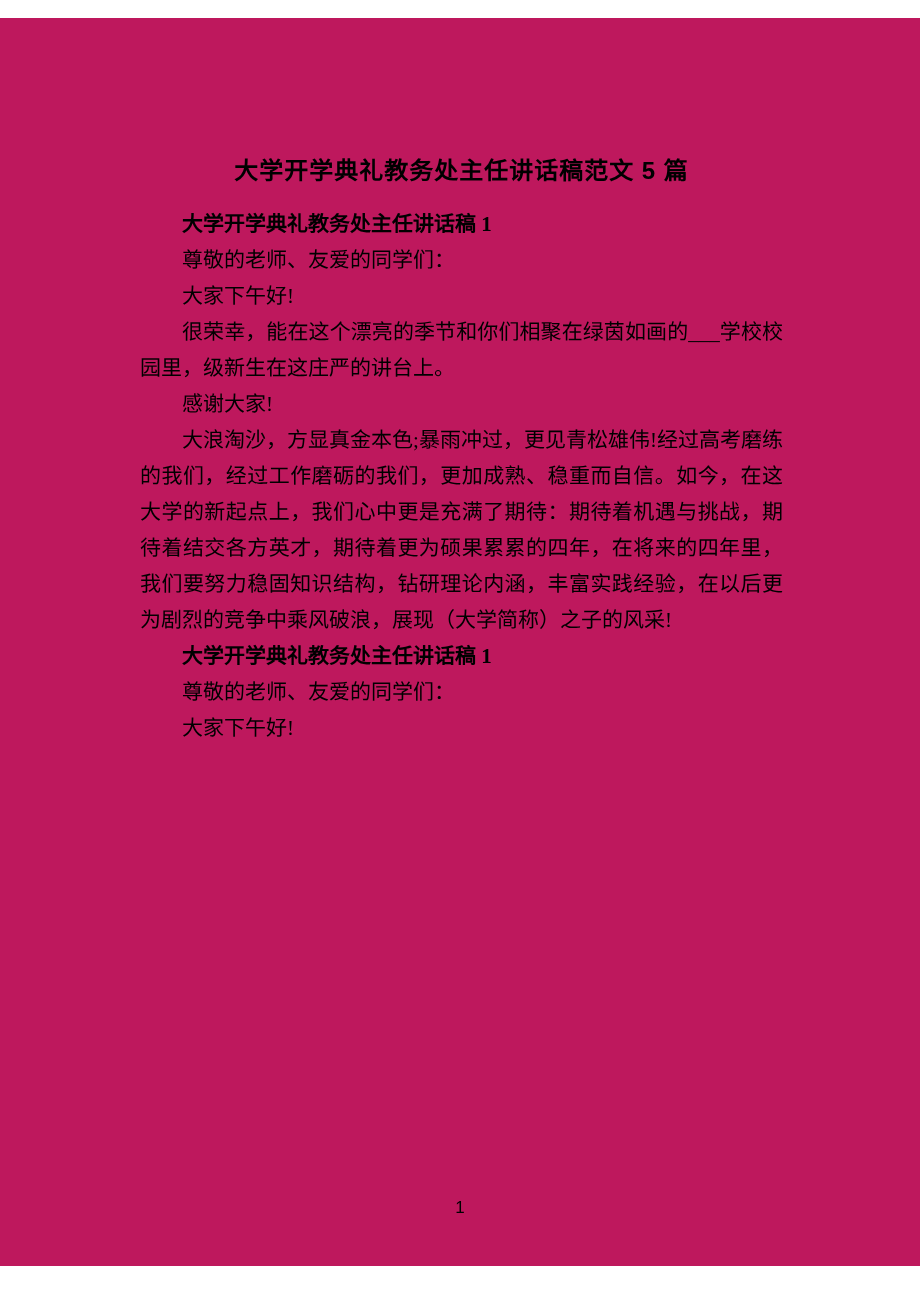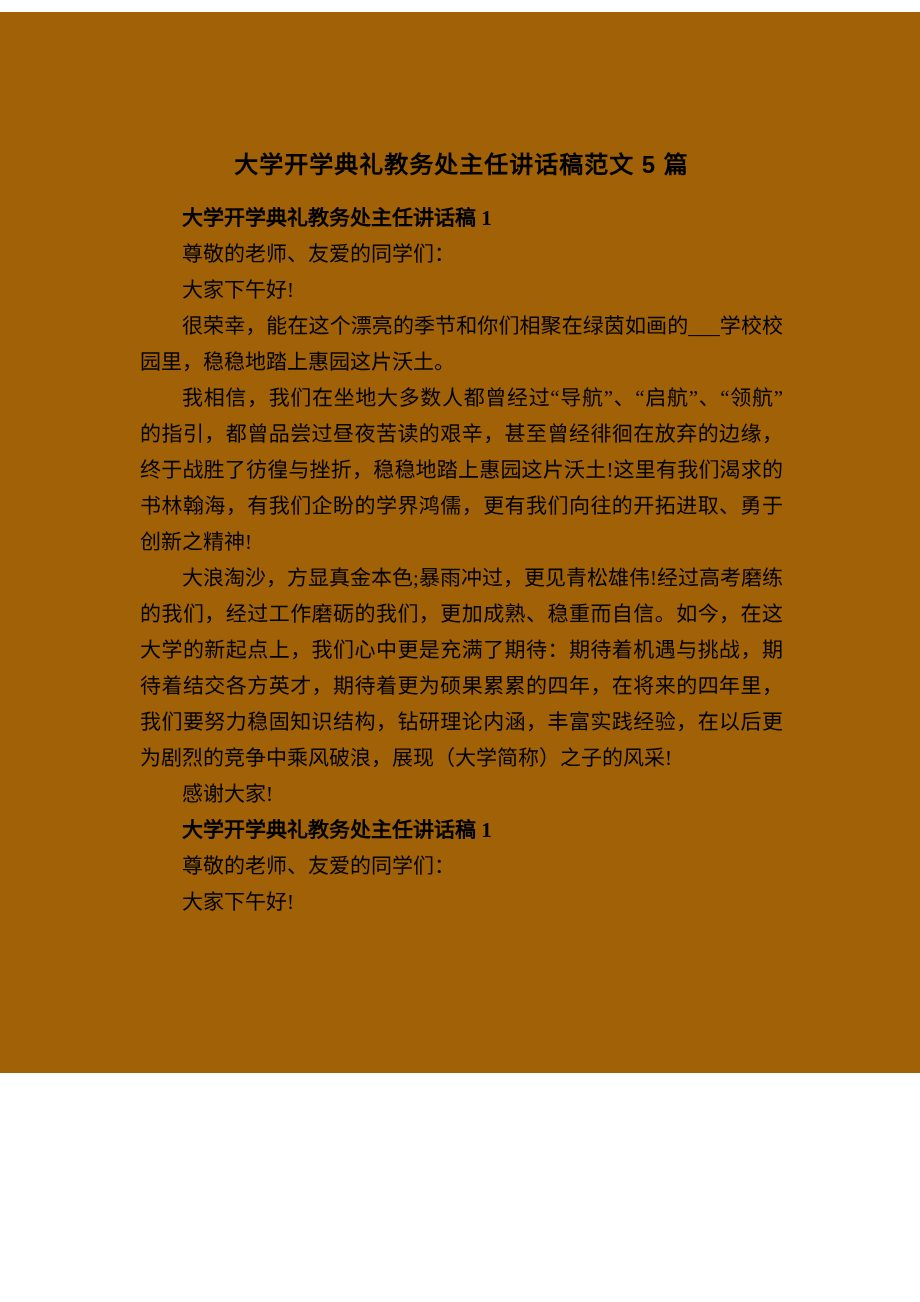--- a/index.html
+++ b/index.html
@@ -3,23 +3,23 @@
 <meta charset="utf-8">
 <style>
   html, body {
     margin: 0;
     padding: 0;
     background: #ffffff;
   }
   .doc-page {
     position: relative;
     width: 920px;
-    height: 1061px;
-    margin: 12px auto;
-    background: #a16207;
+    height: 1248px;
+    margin: 18px auto;
+    background: #be185d;
     color: #000000;
     font-family: "Liberation Serif", "DejaVu Serif", serif;
     overflow: hidden;
     box-sizing: border-box;
   }
   .doc-content {
     padding: 136px 137px 0 140px;
   }
   .doc-title {
     font-family: "Liberation Sans", "DejaVu Sans", sans-serif;
@@ -58,23 +58,22 @@
 </head>
 <body>
 
 <div class="doc-page">
   <div class="doc-content">
     <h1 class="doc-title">大学开学典礼教务处主任讲话稿范文 5 篇</h1>
 
     <p class="para heading">大学开学典礼教务处主任讲话稿 1</p>
     <p class="para">尊敬的老师、友爱的同学们：</p>
     <p class="para">大家下午好!</p>
-    <p class="para">很荣幸，能在这个漂亮的季节和你们相聚在绿茵如画的___学校校园里，稳稳地踏上惠园这片沃土。</p>
-    <p class="para">我相信，我们在坐地大多数人都曾经过“导航”、“启航”、“领航”的指引，都曾品尝过昼夜苦读的艰辛，甚至曾经徘徊在放弃的边缘，终于战胜了彷徨与挫折，稳稳地踏上惠园这片沃土!这里有我们渴求的书林翰海，有我们企盼的学界鸿儒，更有我们向往的开拓进取、勇于创新之精神!</p>
+    <p class="para">很荣幸，能在这个漂亮的季节和你们相聚在绿茵如画的___学校校园里，级新生在这庄严的讲台上。</p>
+    <p class="para">感谢大家!</p>
     <p class="para">大浪淘沙，方显真金本色;暴雨冲过，更见青松雄伟!经过高考磨练的我们，经过工作磨砺的我们，更加成熟、稳重而自信。如今，在这大学的新起点上，我们心中更是充满了期待：期待着机遇与挑战，期待着结交各方英才，期待着更为硕果累累的四年，在将来的四年里，我们要努力稳固知识结构，钻研理论内涵，丰富实践经验，在以后更为剧烈的竞争中乘风破浪，展现（大学简称）之子的风采!</p>
-    <p class="para">感谢大家!</p>
     <p class="para heading">大学开学典礼教务处主任讲话稿 1</p>
     <p class="para">尊敬的老师、友爱的同学们：</p>
     <p class="para">大家下午好!</p>
   </div>
 
   <div class="page-number">1</div>
 </div>
 
 </body></html>

